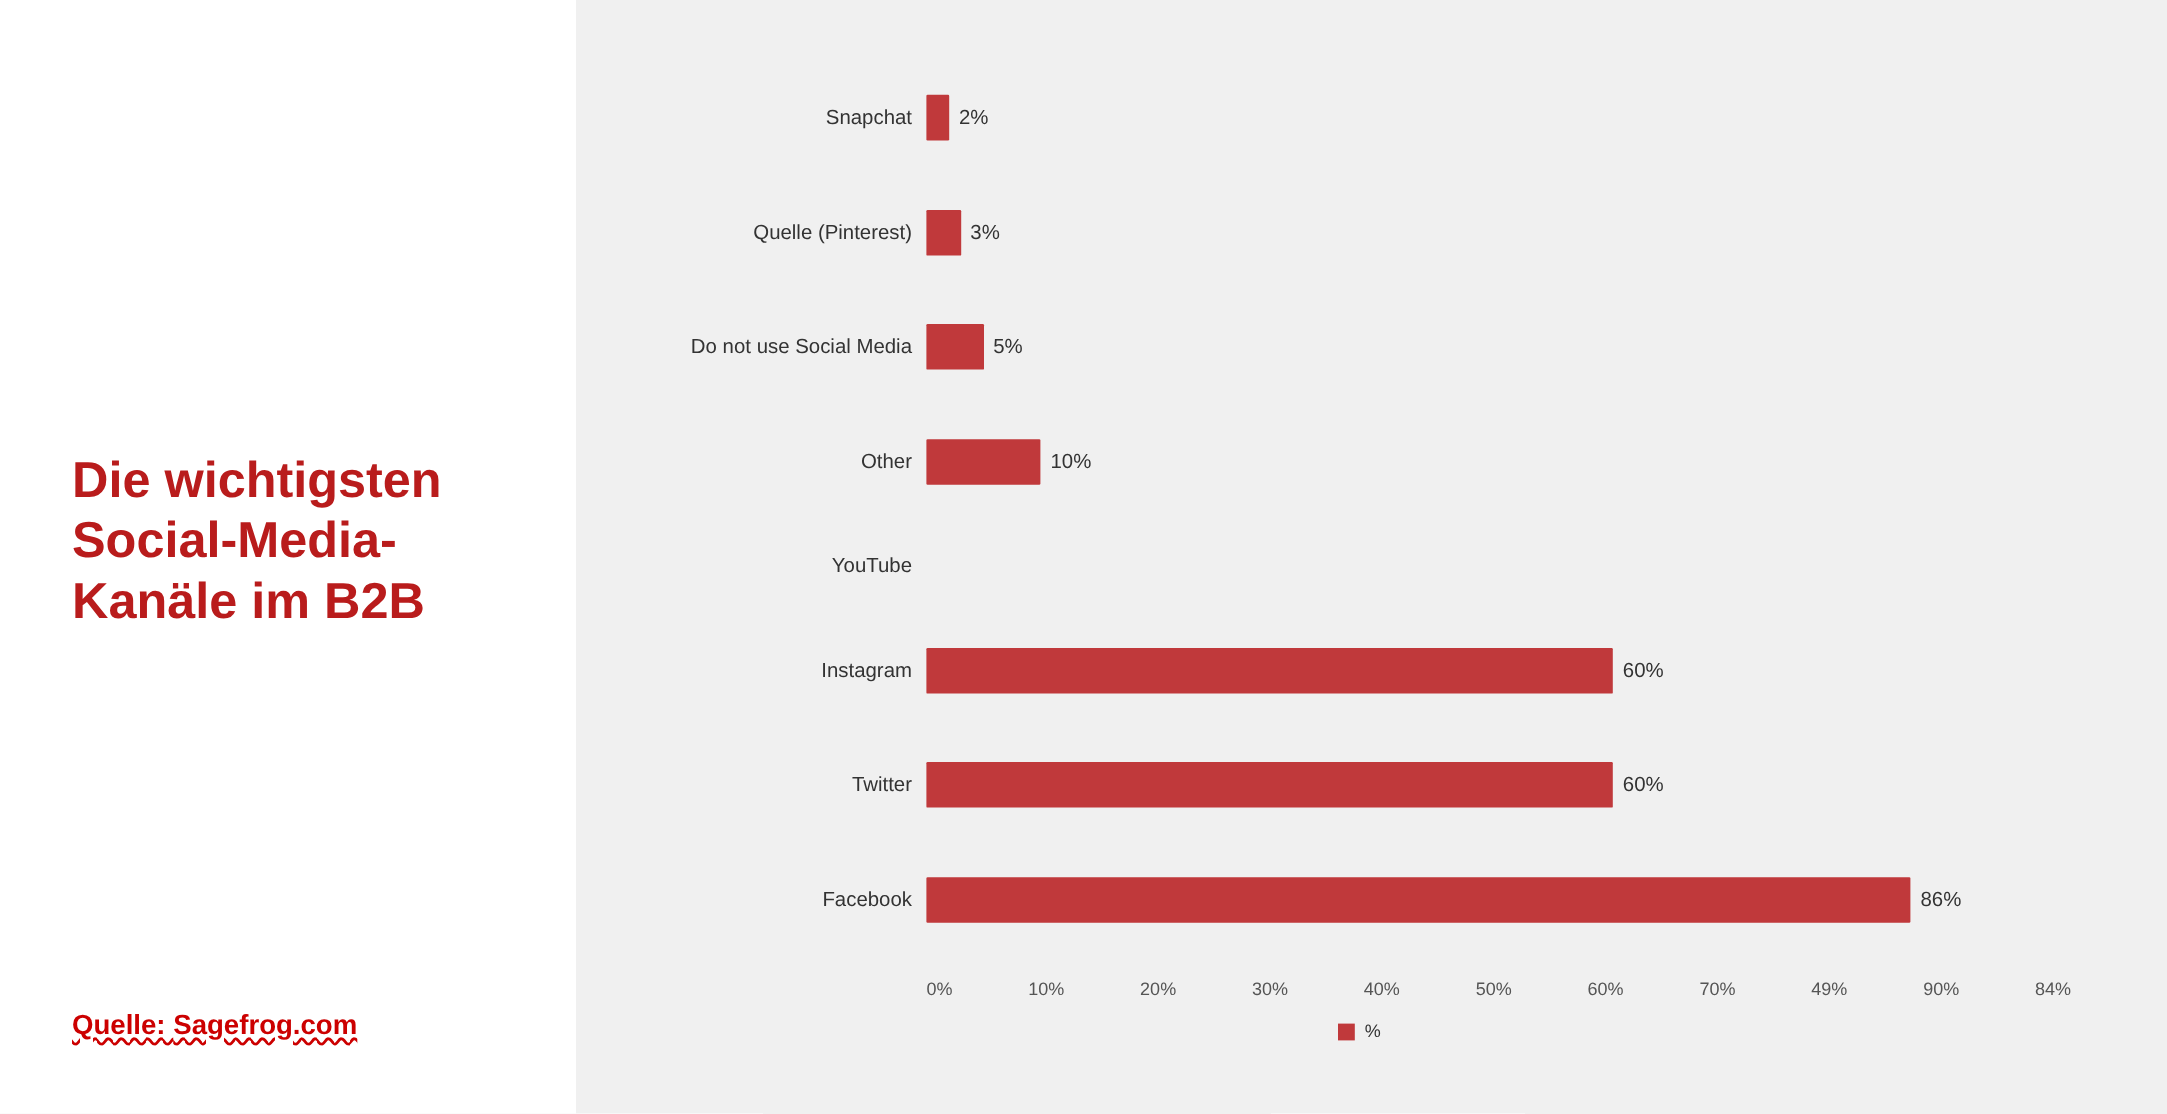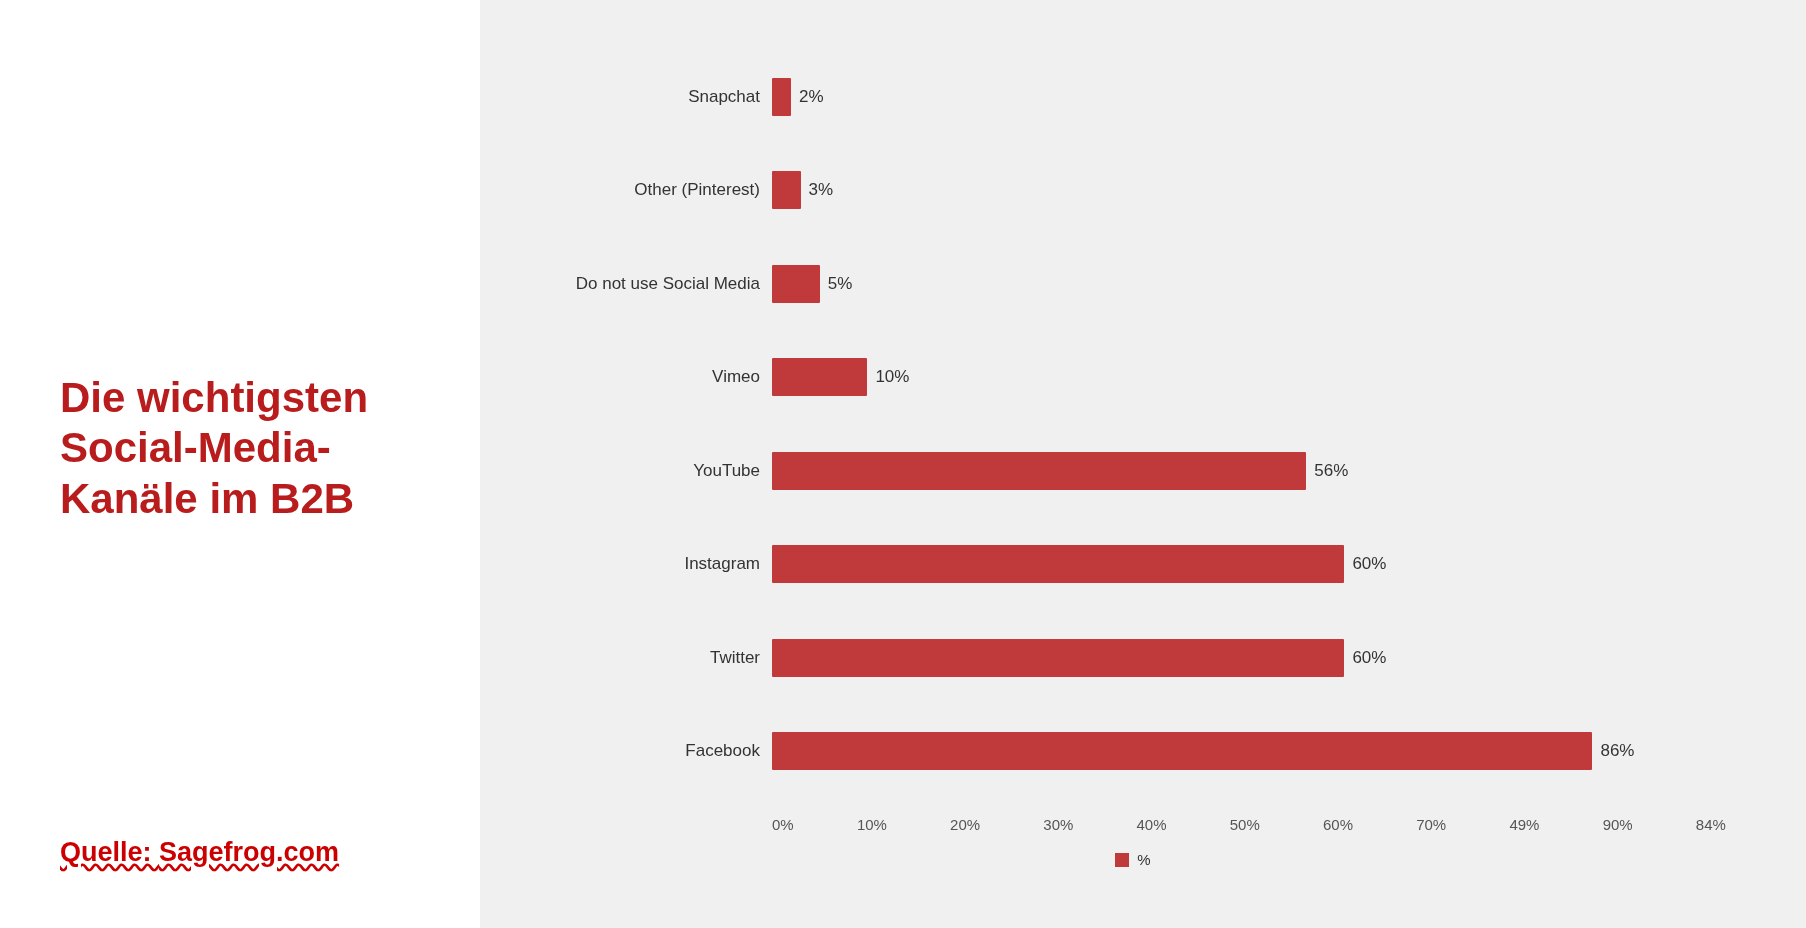--- a/index.html
+++ b/index.html
@@ -26,21 +26,21 @@
     .chart-title {
       font-size: 42px;
       font-weight: 900;
       line-height: 1.2;
       color: #b91c1c;
       margin-top: auto;
       margin-bottom: auto;
     }
 
     .source-text {
-      font-size: 27px;
+      font-size: 23px;
       color: #222222;
       font-weight: 400;
     }
 
     .source-text span {
       color: #cc0000;
       text-decoration: underline wavy #cc0000;
       font-weight: 700;
     }
 
@@ -155,46 +155,42 @@
   <div class="chart-area">
     <div class="bars-container" id="bars-container">
     <div class="bar-row">
           <div class="bar-label">Snapchat</div>
           <div class="bar-track">
             <div class="bar-fill" style="width: 2%;"></div>
             <span class="bar-value">2%</span>
           </div>
         </div>
         <div class="bar-row">
-          <div class="bar-label">Other (Pinterest)</div>
+          <div class="bar-label">Quelle (Pinterest)</div>
           <div class="bar-track">
             <div class="bar-fill" style="width: 3%;"></div>
             <span class="bar-value">3%</span>
           </div>
         </div>
         <div class="bar-row">
           <div class="bar-label">Do not use Social Media</div>
           <div class="bar-track">
             <div class="bar-fill" style="width: 5%;"></div>
             <span class="bar-value">5%</span>
           </div>
         </div>
         <div class="bar-row">
-          <div class="bar-label">Vimeo</div>
+          <div class="bar-label">Other</div>
           <div class="bar-track">
             <div class="bar-fill" style="width: 10%;"></div>
             <span class="bar-value">10%</span>
           </div>
         </div>
         <div class="bar-row">
           <div class="bar-label">YouTube</div>
-          <div class="bar-track">
-            <div class="bar-fill" style="width: 56%;"></div>
-            <span class="bar-value">56%</span>
-          </div>
         </div>
         <div class="bar-row">
           <div class="bar-label">Instagram</div>
           <div class="bar-track">
             <div class="bar-fill" style="width: 60%;"></div>
             <span class="bar-value">60%</span>
           </div>
         </div>
         <div class="bar-row">
           <div class="bar-label">Twitter</div>

